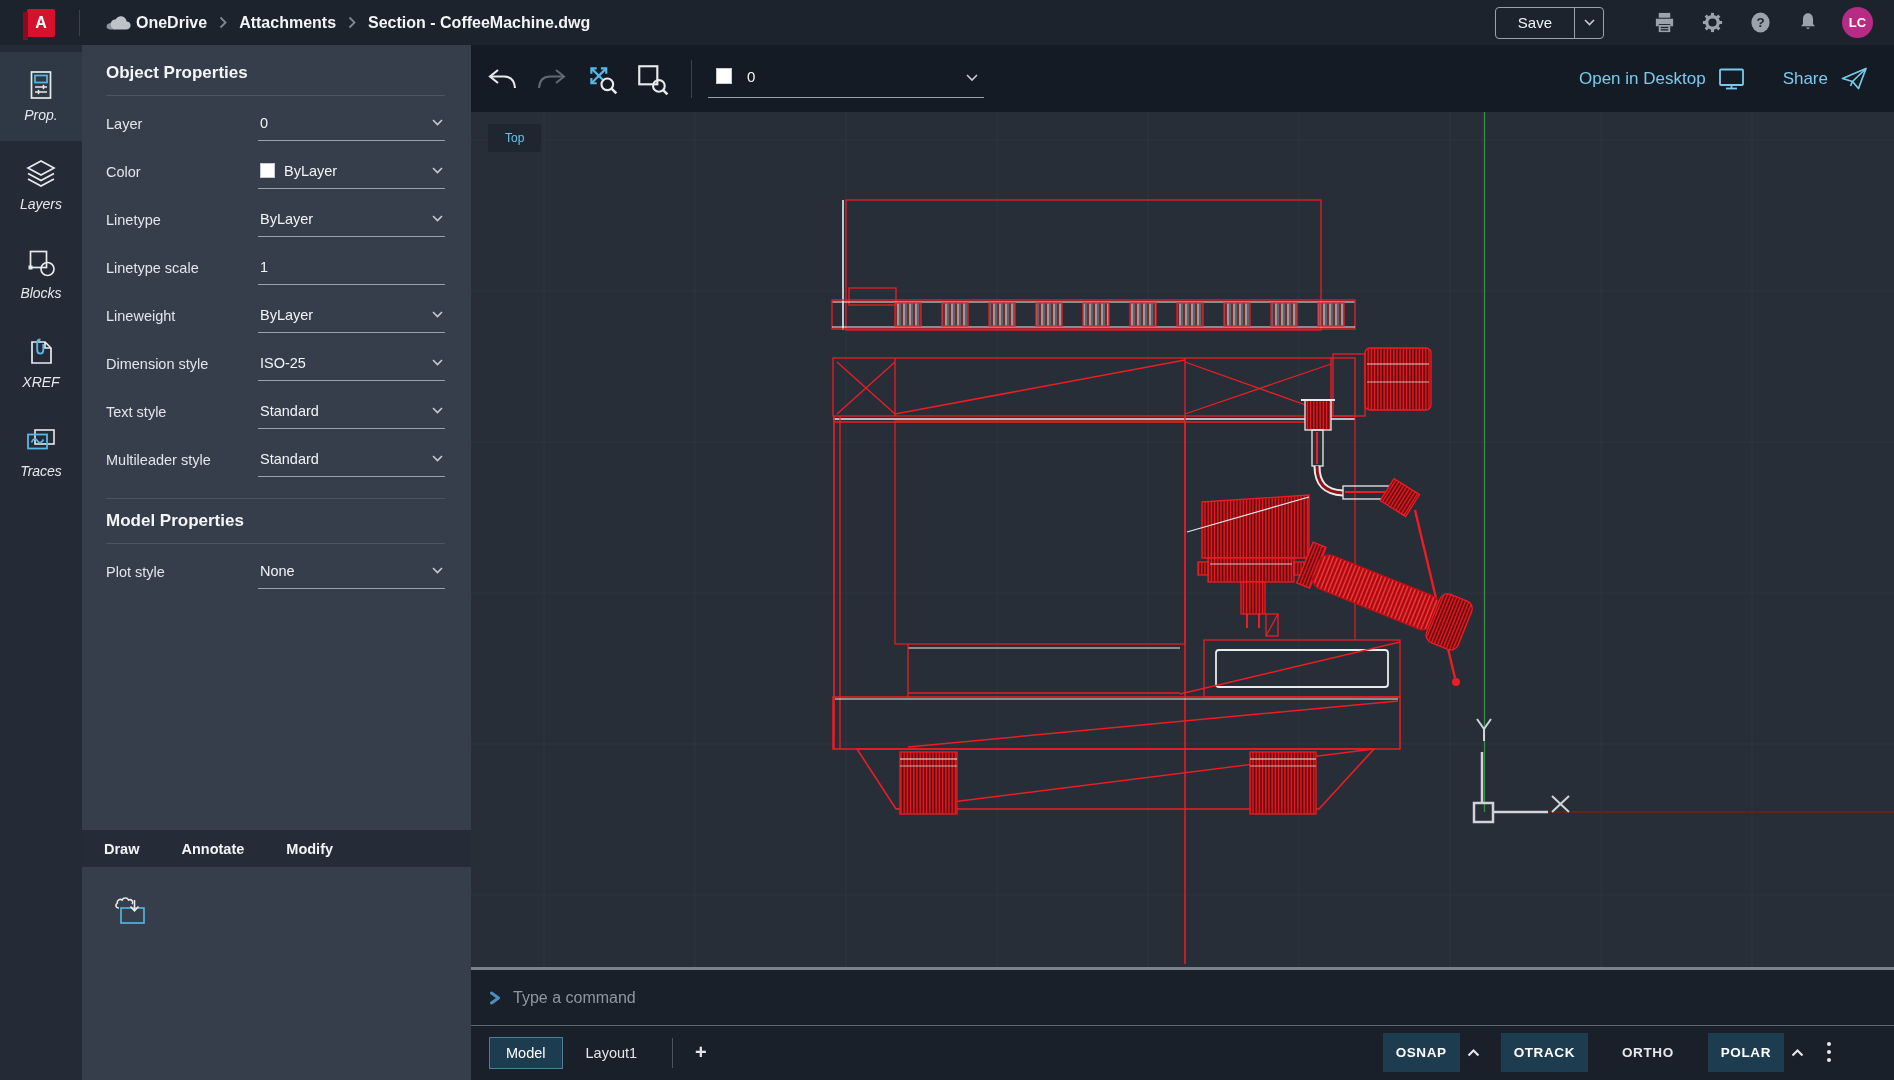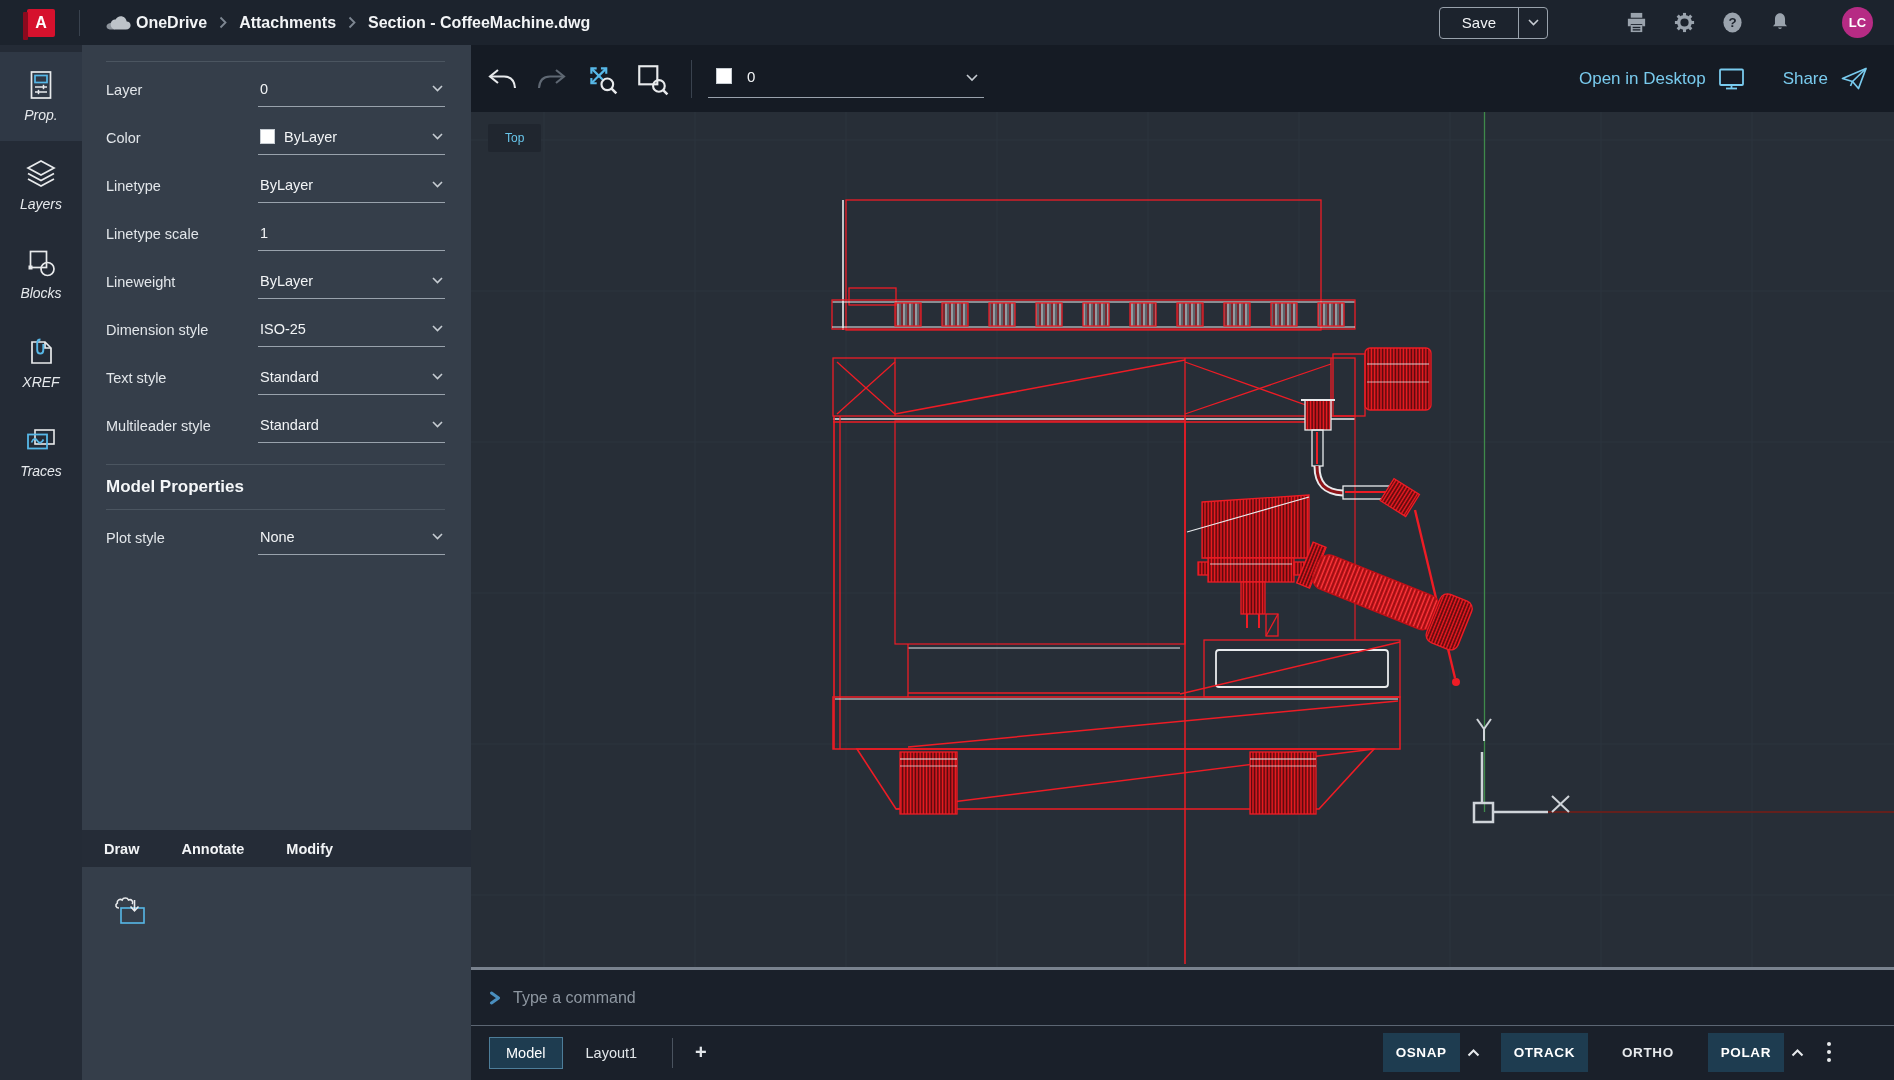--- a/index.html
+++ b/index.html
@@ -12,21 +12,21 @@
   svg{display:block;}
   
   .topbar{position:absolute;left:0;top:0;width:100%;height:45px;background:#1c232d;display:flex;align-items:center;z-index:5;}
   .logo{width:28px;height:28px;margin-left:27px;background:#d6112d;position:relative;display:flex;align-items:center;justify-content:center;border-radius:2px;}
   .logo::before{content:"";position:absolute;left:-4px;top:3px;width:5px;height:28px;background:#8c0a1e;border-radius:1px;}
   .logo span{color:#fff;font-weight:700;font-size:16px;}
   .topbar-divider{width:1px;height:26px;background:#39424e;margin:0 23px 0 24px;}
   .breadcrumb{display:flex;align-items:center;gap:12px;}
   .crumb-cloud{margin-right:4px;}
   .crumb{font-size:16px;font-weight:700;color:#f2f4f6;white-space:nowrap;}
-  .top-actions{margin-left:auto;display:flex;align-items:center;margin-right:21px;gap:28px;}
+  .top-actions{margin-left:auto;display:flex;align-items:center;margin-right:21px;}
   .save-btn{display:flex;border:1px solid #99a2ac;border-radius:4px;height:30px;align-items:stretch;margin-right:24px;}
   .save-main{padding:0 22px;display:flex;align-items:center;font-size:15px;color:#f2f4f6;cursor:pointer;}
   .save-drop{width:28px;border-left:1px solid #99a2ac;display:flex;align-items:center;justify-content:center;cursor:pointer;}
   .top-icon{width:24px;height:24px;margin-left:24px;display:flex;align-items:center;justify-content:center;cursor:pointer;}
   .avatar{width:31px;height:31px;border-radius:50%;background:#b62b84;color:#fff;font-size:13px;font-weight:700;display:flex;align-items:center;justify-content:center;margin-left:22px;cursor:pointer;}
   
   .rail{position:absolute;left:0;top:45px;width:82px;bottom:0;background:#242b36;display:flex;flex-direction:column;padding-top:7px;box-sizing:border-box;}
   .rail-item{height:89px;display:flex;flex-direction:column;align-items:center;justify-content:center;gap:7px;cursor:pointer;}
   .rail-item.active{background:#2f3845;}
   .rail-item .lbl{font-size:14px;color:#e6e9ec;font-style:italic;}
@@ -212,20 +212,21 @@
           <rect x="3" y="8.5" width="19" height="14" stroke="#57b8e8" stroke-width="1.8"></rect>
           <path d="M6.5 16.5 C8.5 12 10.5 12 12.5 15 C14.5 18 16.5 17 18.5 13.5" stroke="#57b8e8" stroke-width="1.8"></path>
         </svg>
       </div>
       <span class="lbl">Traces</span>
     </div>
   </nav>
 
 <aside class="left-panel">
   <div class="panel-content" id="panel-sections">
+      <div class="section-title">Object Properties</div>
       <div class="title-rule"></div>
       <div class="field-row">
         <span class="field-label">Layer</span>
         <div class="field-control">
           <span>0</span>
           <span class="field-chevron">
             <svg width="11" height="7" viewBox="0 0 11 7">
               <path d="M1 1 L5.5 5.5 L10 1" stroke="#c6ccd2" stroke-width="1.6" fill="none"></path>
             </svg>
           </span>

